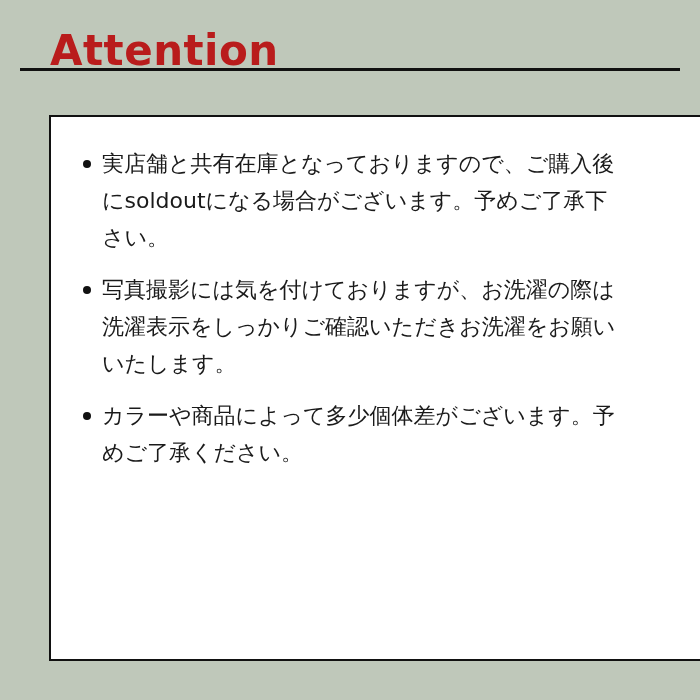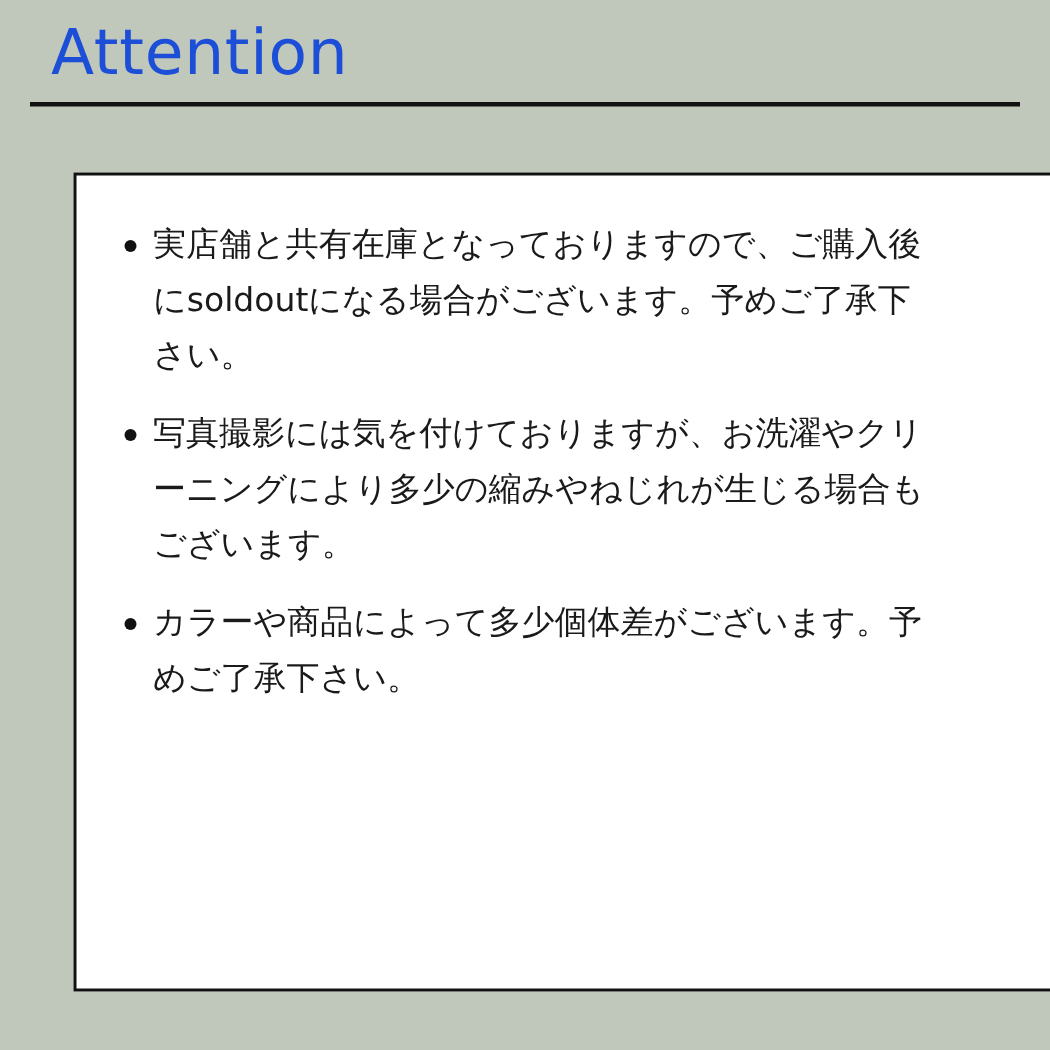--- a/index.html
+++ b/index.html
@@ -12,26 +12,26 @@
     position: relative;
     background: #BFC8BA;
     font-family: "DejaVu Sans", "Liberation Sans", sans-serif;
     color: #1A1A1A;
     overflow: hidden;
   }
   .page-title {
     position: absolute;
     left: 34px;
     top: 12px;
-    margin: 0;
+    margin: 16px;
     font-size: 42px;
     line-height: 1.1;
-    font-weight: 400;
+    font-weight: 700;
     letter-spacing: 0.5px;
-    color: #1d4ed8;
+    color: #b91c1c;
   }
   .title-divider {
     position: absolute;
     left: 20px;
     top: 68px;
     width: 660px;
     height: 3px;
     background: #111111;
   }
   .notice-box {
@@ -87,23 +87,23 @@
 <div class="notice-box">
   <ul class="notice-list">
 
     <li class="notice-item">
       <span class="bullet-dot"></span>
       <span class="notice-text">実店舗と共有在庫となっておりますので、ご購入後にsoldoutになる場合がございます。予めご了承下さい。</span>
     </li>
 
     <li class="notice-item">
       <span class="bullet-dot"></span>
-      <span class="notice-text">写真撮影には気を付けておりますが、お洗濯やクリーニングにより多少の縮みやねじれが生じる場合もございます。</span>
+      <span class="notice-text">写真撮影には気を付けておりますが、お洗濯の際は洗濯表示をしっかりご確認いただきお洗濯をお願いいたします。</span>
     </li>
 
     <li class="notice-item">
       <span class="bullet-dot"></span>
-      <span class="notice-text">カラーや商品によって多少個体差がございます。予めご了承下さい。</span>
+      <span class="notice-text">カラーや商品によって多少個体差がございます。予めご了承ください。</span>
     </li>
 
 
   </ul>
 </div>
 
 </body></html>

